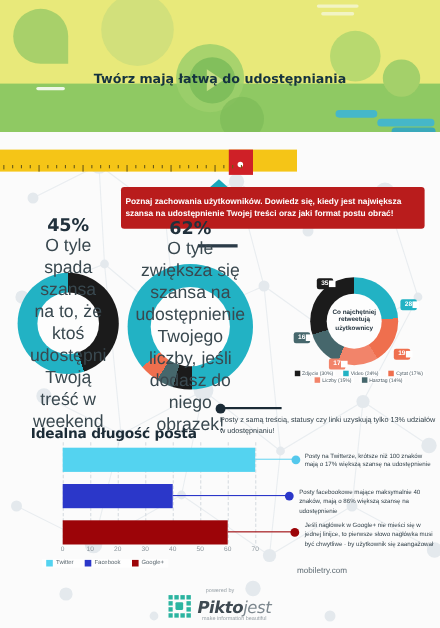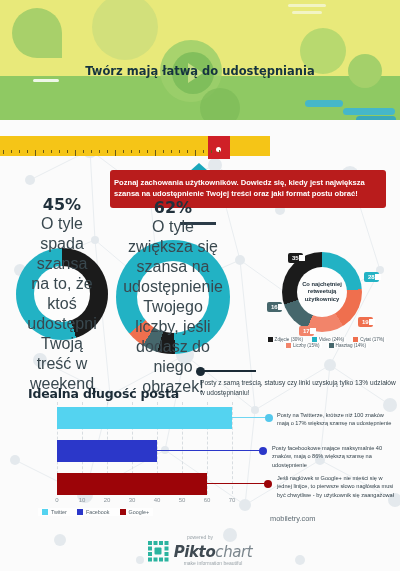--- a/index.html
+++ b/index.html
@@ -371,18 +371,18 @@
             <rect x="16.5" y="11" width="4" height="4"></rect>
           <rect x="0" y="16.5" width="4" height="4"></rect>
             <rect x="5.5" y="16.5" width="4" height="4"></rect>
           <rect x="11" y="16.5" width="4" height="4"></rect>
             <rect x="16.5" y="16.5" width="4" height="4"></rect>
           <rect x="6.5" y="6.5" width="7" height="7" rx="1"></rect>
         </g>
       </svg>
     </div>
     <div class="picto-name">
-      <span style="font-weight:bold;color:#3f4a52;">Pikto</span><span>chart</span>
+      <span style="font-weight:bold;color:#3f4a52;">Pikto</span><span>jest</span>
     </div>
   </div>
   <div class="picto-tag">make information beautiful</div>
 
 </div>
 
 </body></html>

